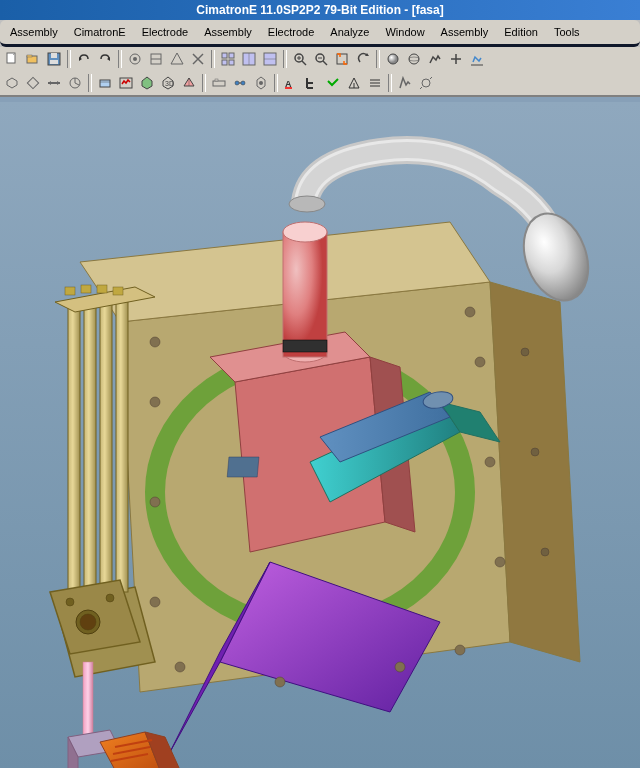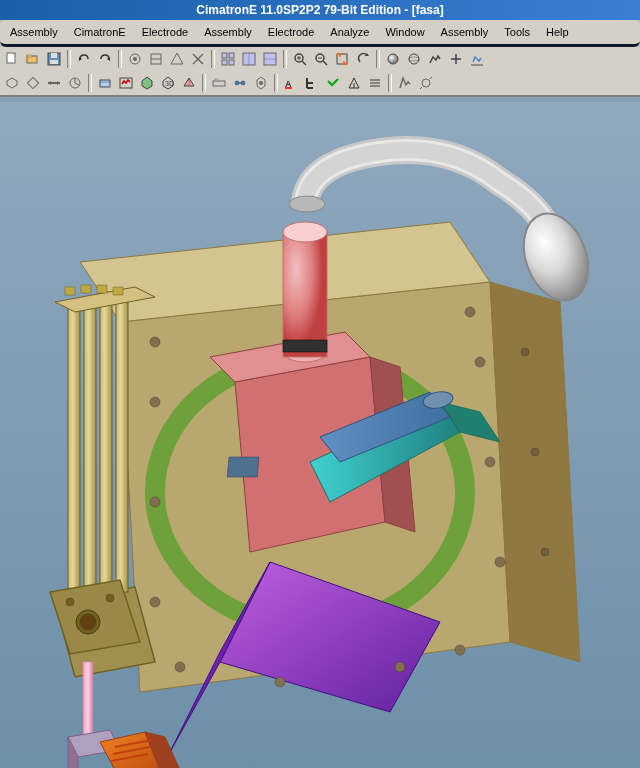--- a/index.html
+++ b/index.html
@@ -97,22 +97,22 @@
 
 <div id="menu-bar">
   <div class="menu-item">Assembly</div>
   <div class="menu-item">CimatronE</div>
   <div class="menu-item">Electrode</div>
   <div class="menu-item">Assembly</div>
   <div class="menu-item">Electrode</div>
   <div class="menu-item">Analyze</div>
   <div class="menu-item">Window</div>
   <div class="menu-item">Assembly</div>
+  <div class="menu-item">Edition</div>
   <div class="menu-item">Tools</div>
-  <div class="menu-item">Help</div>
 </div>
 
 <div id="toolbars">
   <div class="toolbar-row">
 
     <div class="tb-btn" title="New">
       <svg width="14" height="14" viewBox="0 0 14 14">
           <rect x="2" y="1" width="8" height="10" fill="white" stroke="#666" stroke-width="1"></rect>
           <polygon points="8,1 10,3 8,3" fill="#aaa"></polygon>
         </svg>

